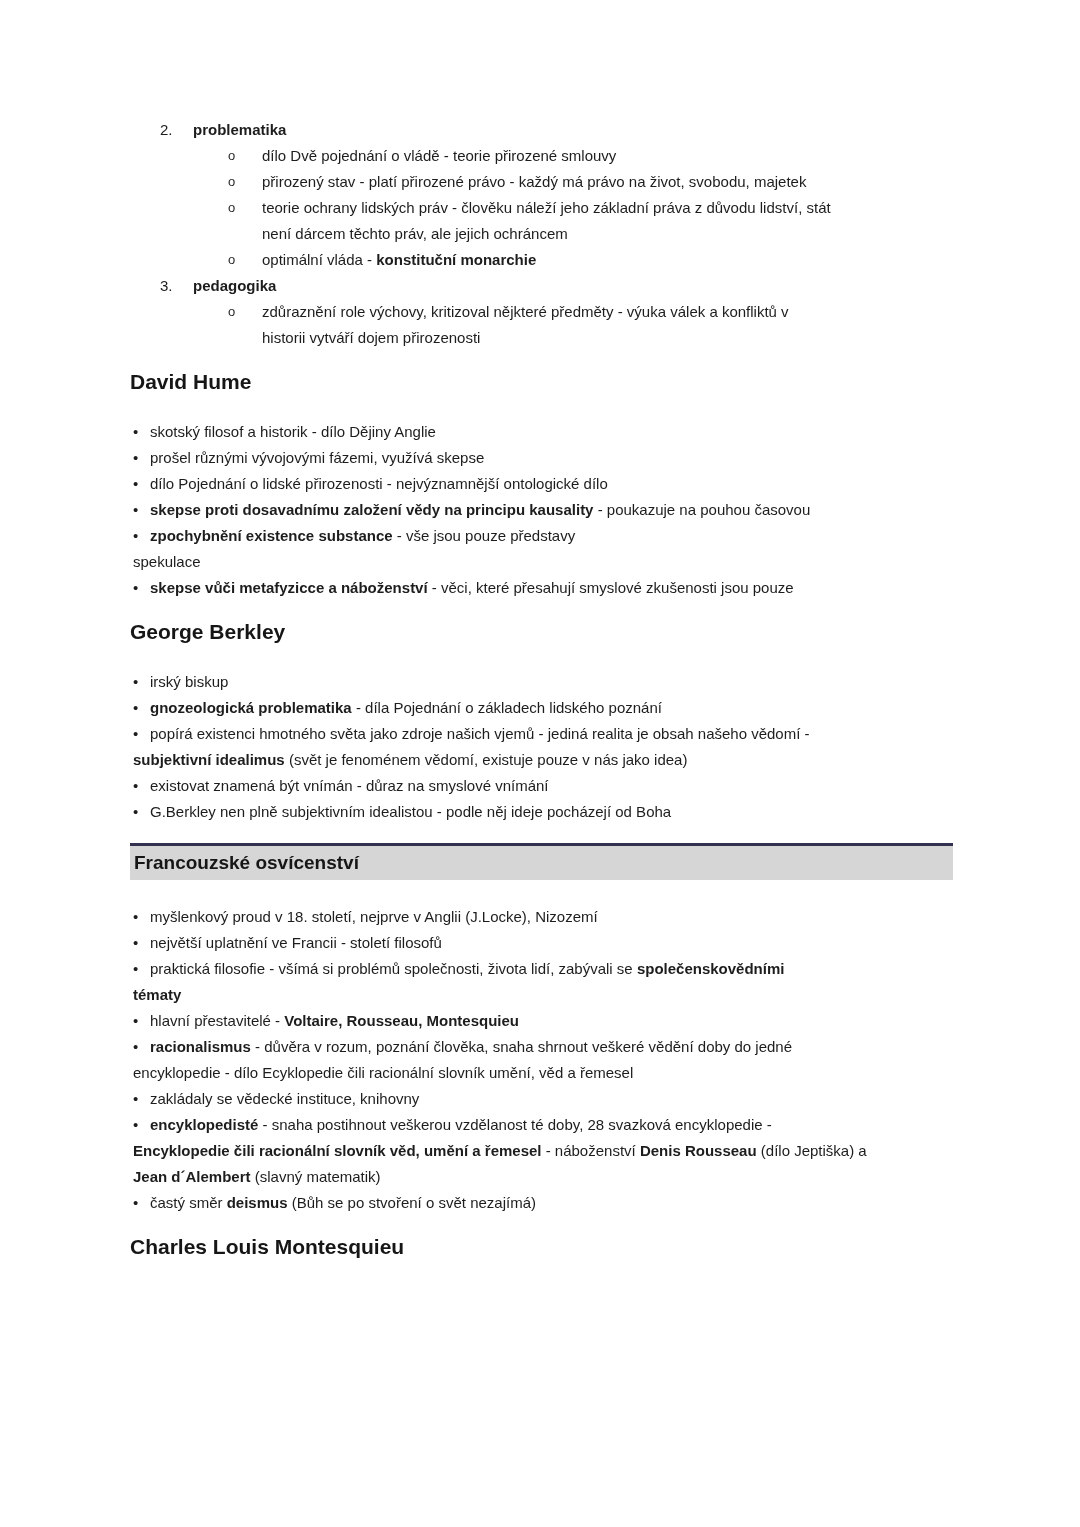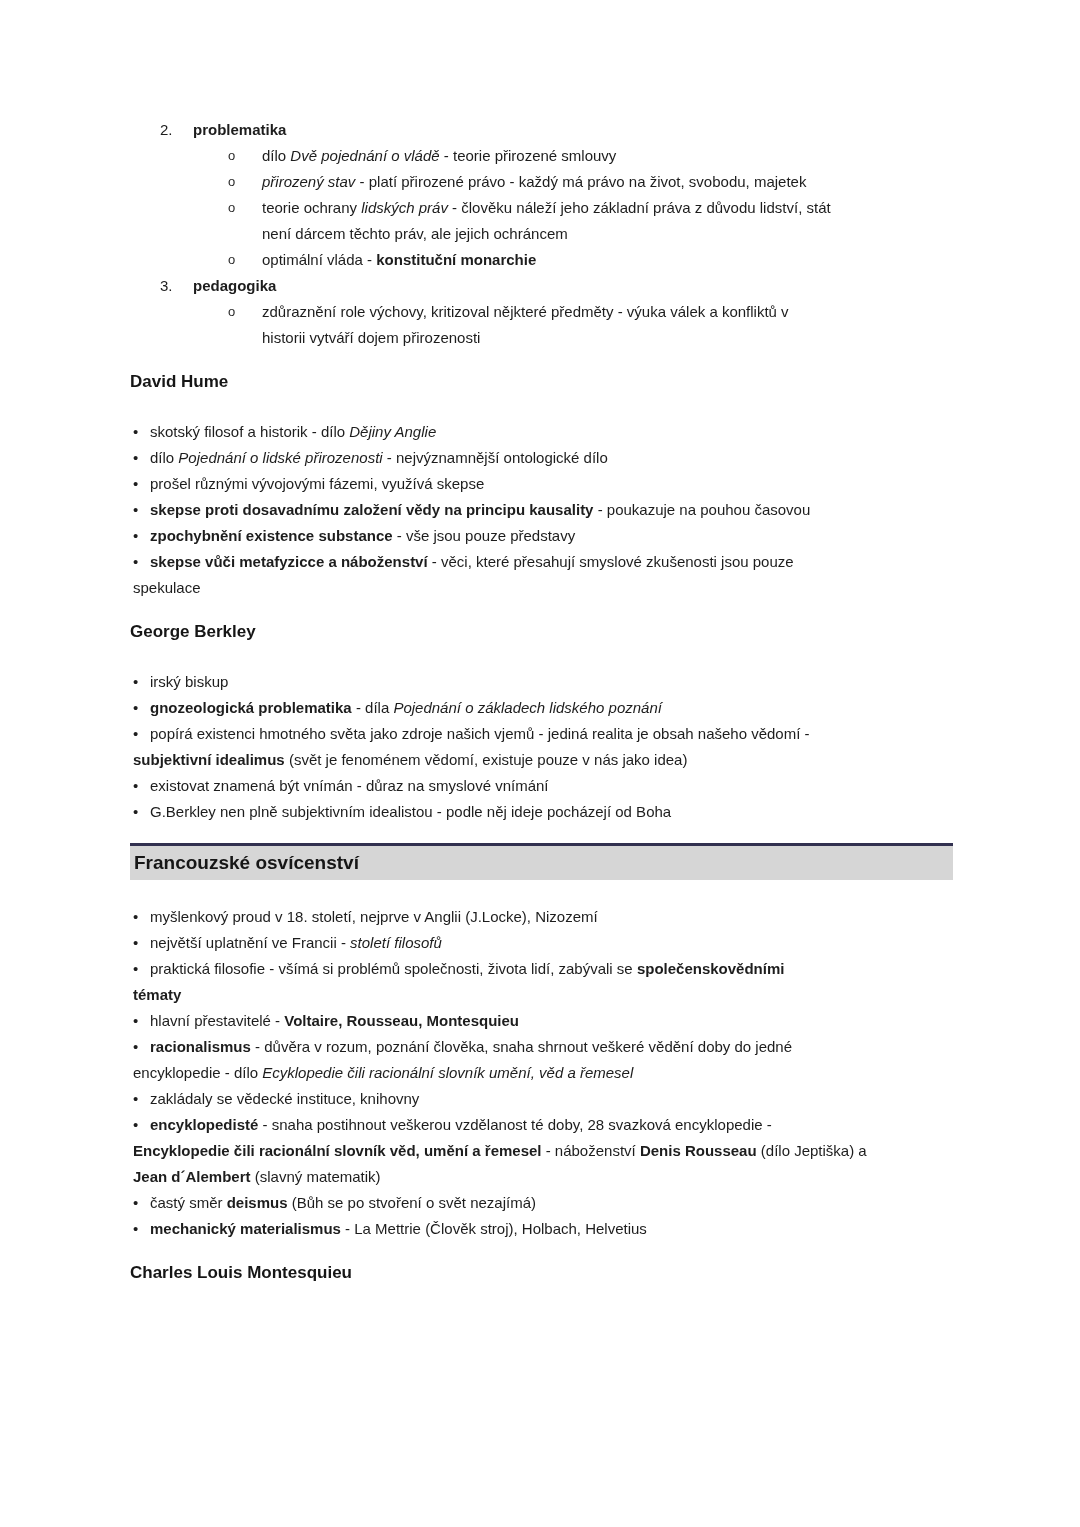--- a/index.html
+++ b/index.html
@@ -7,38 +7,38 @@
     position:relative;
     width:1080px;height:1527px;
     background:#ffffff;
     box-sizing:border-box;
     padding:117px 127px 0 130px;
     font-family:"Liberation Sans","DejaVu Sans",sans-serif;
     font-size:15px;line-height:26px;color:#1d1d1d;
     overflow:hidden;
   }
   .b{font-weight:700;}
-  .i{font-style:italic;}
+  .i{}
   .line{min-height:26px;}
   
   .num-row{display:flex;}
   .num{margin-left:30px;width:33px;flex:none;}
   .num-label{font-weight:700;}
   
   .sub-list .bullet{position:relative;padding-left:132px;}
   .sub-list .marker{
     position:absolute;left:98px;top:0;
     font-size:13px;color:#2a2a2a;
   }
   
   .dot-list{padding-left:3px;}
   .dot-list .marker{display:inline-block;width:17px;}
   
   .heading{
-    font-size:17px;font-weight:700;color:#161616;
+    font-size:21px;font-weight:700;color:#161616;
     margin:18px 0 24px 0;line-height:26px;
   }
   .banner{
     font-size:19px;font-weight:700;color:#161616;
     background:#d6d6d6;
     border-top:3px solid #323150;
     margin:18px 0 24px 0;
     padding:3px 17px 4px 4px;
     line-height:27px;
   }
@@ -83,34 +83,34 @@
       </div>
   </div>
 
   <div>
     <div class="heading">David Hume</div>
     <div class="dot-list">
         <div class="bullet">
           <div class="line"><span class="marker">•</span><span class="">skotský filosof a historik - dílo </span><span class="i">Dějiny Anglie</span></div>
         </div>
         <div class="bullet">
-          <div class="line"><span class="marker">•</span><span class="">dílo </span><span class="i">Pojednání o lidské přirozenosti</span><span class=""> - nejvýznamnější ontologické dílo</span></div>
+          <div class="line"><span class="marker">•</span><span class="">prošel různými vývojovými fázemi, využívá skepse</span></div>
         </div>
         <div class="bullet">
-          <div class="line"><span class="marker">•</span><span class="">prošel různými vývojovými fázemi, využívá skepse</span></div>
+          <div class="line"><span class="marker">•</span><span class="">dílo </span><span class="i">Pojednání o lidské přirozenosti</span><span class=""> - nejvýznamnější ontologické dílo</span></div>
         </div>
         <div class="bullet">
           <div class="line"><span class="marker">•</span><span class="b ">skepse proti dosavadnímu založení vědy na principu kausality</span><span class=""> - poukazuje na pouhou časovou</span></div>
         </div>
         <div class="bullet">
           <div class="line"><span class="marker">•</span><span class="b ">zpochybnění existence substance</span><span class=""> - vše jsou pouze představy</span></div>
         </div>
         <div class="bullet">
+          <div class="line"><span class="">spekulace</span></div>
           <div class="line"><span class="marker">•</span><span class="b ">skepse vůči metafyzicce a náboženství</span><span class=""> - věci, které přesahují smyslové zkušenosti jsou pouze</span></div>
-          <div class="line"><span class="">spekulace</span></div>
         </div>
       </div>
   </div>
 
   <div>
     <div class="heading">George Berkley</div>
     <div class="dot-list">
         <div class="bullet">
           <div class="line"><span class="marker">•</span><span class="">irský biskup</span></div>
         </div>
@@ -154,23 +154,20 @@
           <div class="line"><span class="marker">•</span><span class="">zakládaly se vědecké instituce, knihovny</span></div>
         </div>
         <div class="bullet">
           <div class="line"><span class="marker">•</span><span class="b ">encyklopedisté</span><span class=""> - snaha postihnout veškerou vzdělanost té doby, 28 svazková encyklopedie -</span></div>
           <div class="line"><span class="b ">Encyklopedie čili racionální slovník věd, umění a řemesel</span><span class=""> - náboženství </span><span class="b ">Denis Rousseau</span><span class=""> (dílo Jeptiška) a</span></div>
           <div class="line"><span class="b ">Jean d´Alembert</span><span class=""> (slavný matematik)</span></div>
         </div>
         <div class="bullet">
           <div class="line"><span class="marker">•</span><span class="">častý směr </span><span class="b ">deismus</span><span class=""> (Bůh se po stvoření o svět nezajímá)</span></div>
         </div>
-        <div class="bullet">
-          <div class="line"><span class="marker">•</span><span class="b ">mechanický materialismus</span><span class=""> - La Mettrie (Člověk stroj), Holbach, Helvetius</span></div>
-        </div>
       </div>
   </div>
 
   <div>
     <div class="heading">Charles Louis Montesquieu</div>
     <div class="dot-list"></div>
   </div>
 
 </div>
 

